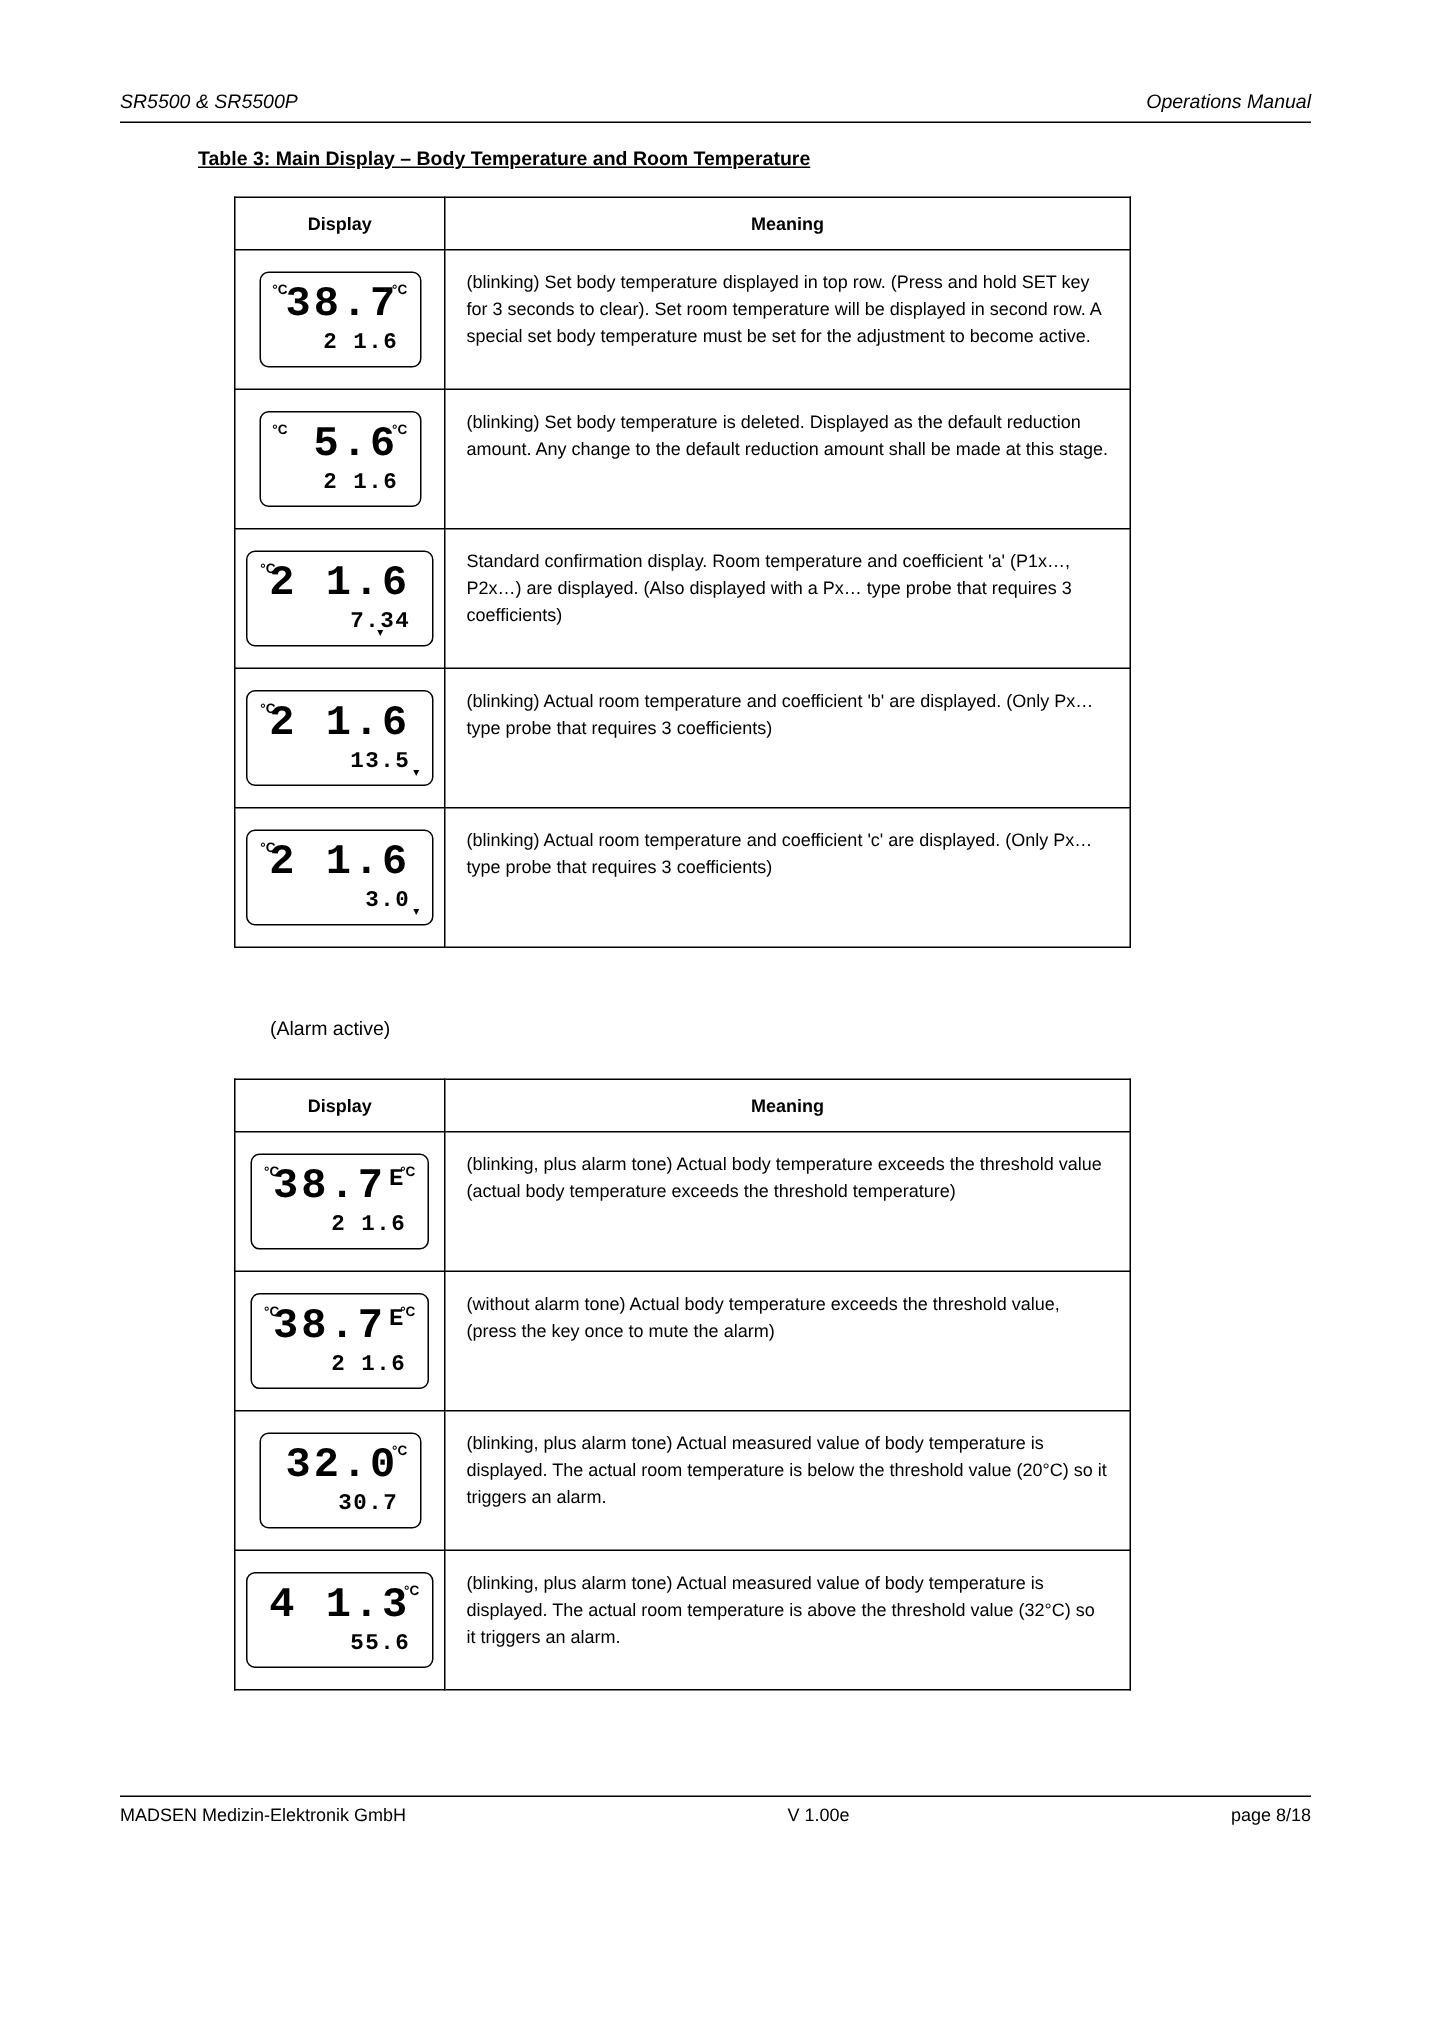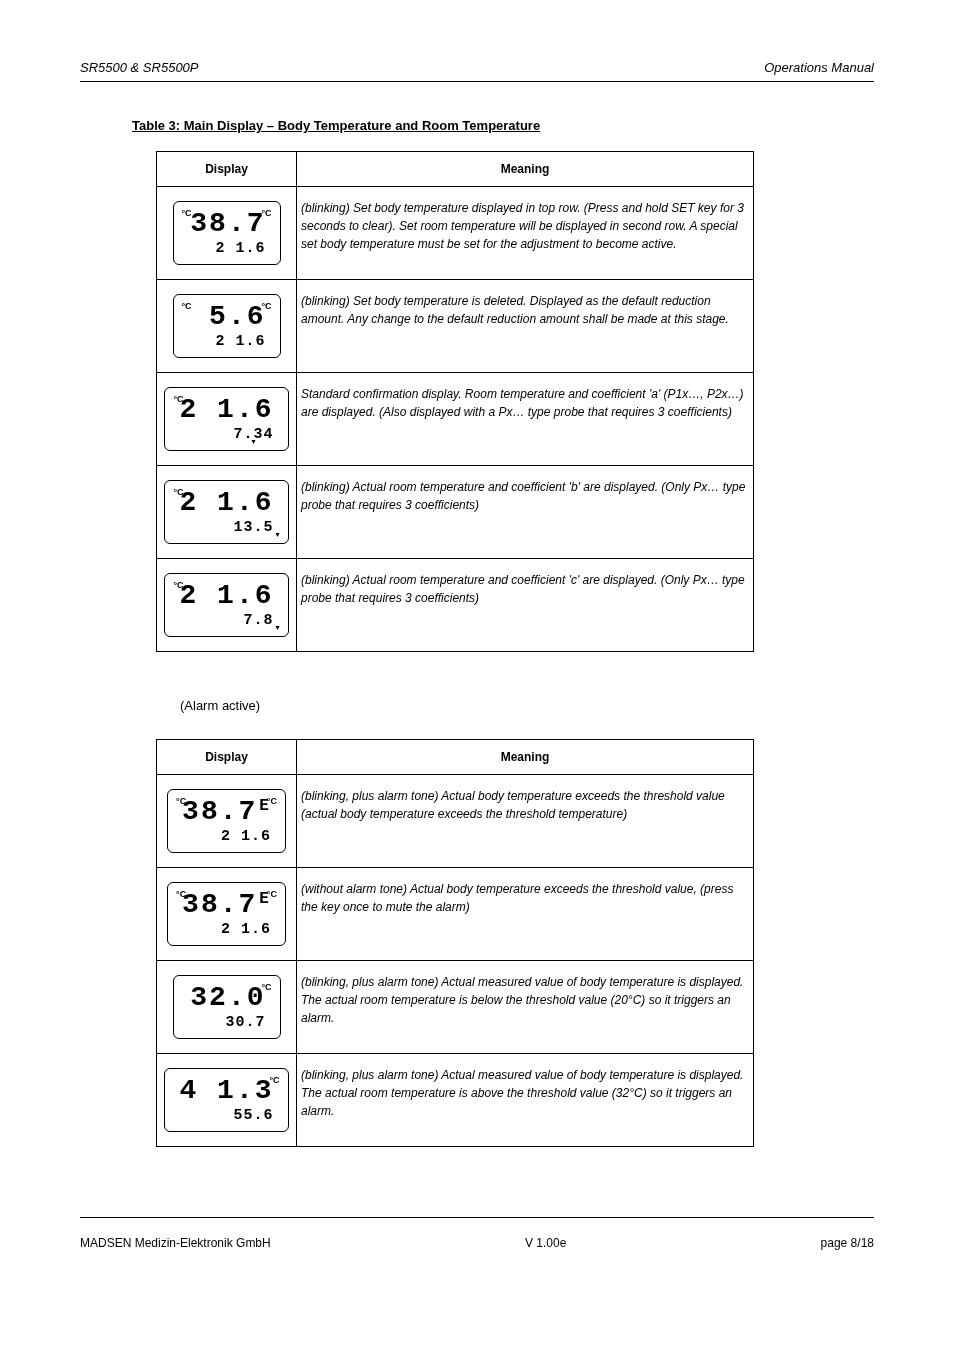--- a/index.html
+++ b/index.html
@@ -7,21 +7,21 @@
     font-family: Arial, Helvetica, sans-serif;
     font-size: 12px;
     color: #000;
     background: #fff;
     width: 954px;
     padding: 60px 80px 40px 80px;
   }
   .topbar {
     border-bottom: 1px solid #000;
     padding-bottom: 6px;
-    margin-bottom: 36px;
+    margin-bottom: 16px;
   }
   .topbar-row {
     display: flex;
     justify-content: space-between;
     font-size: 13px;
     font-style: italic;
   }
   .section-heading {
     margin-left: 52px;
     font-weight: bold;
@@ -44,37 +44,36 @@
     text-align: center;
     font-weight: bold;
     background: #fff;
   }
   table.block td.disp-cell {
     width: 140px;
     text-align: center;
     padding: 14px 4px;
   }
   table.block td.desc-cell {
-    padding: 12px 4px;
+    padding: 12px 14px;
     line-height: 1.5;
-    font-style: italic;
   }
   .second-heading-wrap {
     margin-top: 46px;
   }
   .paren {
     margin-left: 100px;
     font-size: 13px;
     margin-top: 19px;
     margin-bottom: 26px;
   }
   .footer {
     border-top: 1px solid #000;
     margin-top: 70px;
-    padding-top: 18px;
+    padding-top: 5px;
     display: flex;
     justify-content: space-between;
     font-size: 12px;
   }
   
   .lcd {
     display: inline-block;
     border: 1px solid #000;
     border-radius: 6px;
     padding: 8px 14px 6px 14px;
@@ -189,21 +188,21 @@
         </td>
         <td class="desc-cell">(blinking)
 Actual room temperature and coefficient 'b' are displayed. (Only Px… type probe that requires 3 coefficients)</td>
       </tr>
       <tr>
         <td class="disp-cell">
           <div class="lcd-wrap">
             <div class="lcd">
               <span class="sup left">°C</span>
               <div class="big">2 1.6</div>
-              <div class="small">7.8</div>
+              <div class="small">3.0</div>
               <span class="marker right">▾</span>
             </div>
           </div>
         </td>
         <td class="desc-cell">(blinking)
 Actual room temperature and coefficient 'c' are displayed. (Only Px… type probe that requires 3 coefficients)</td>
       </tr>
     </tbody>
 </table>
 

